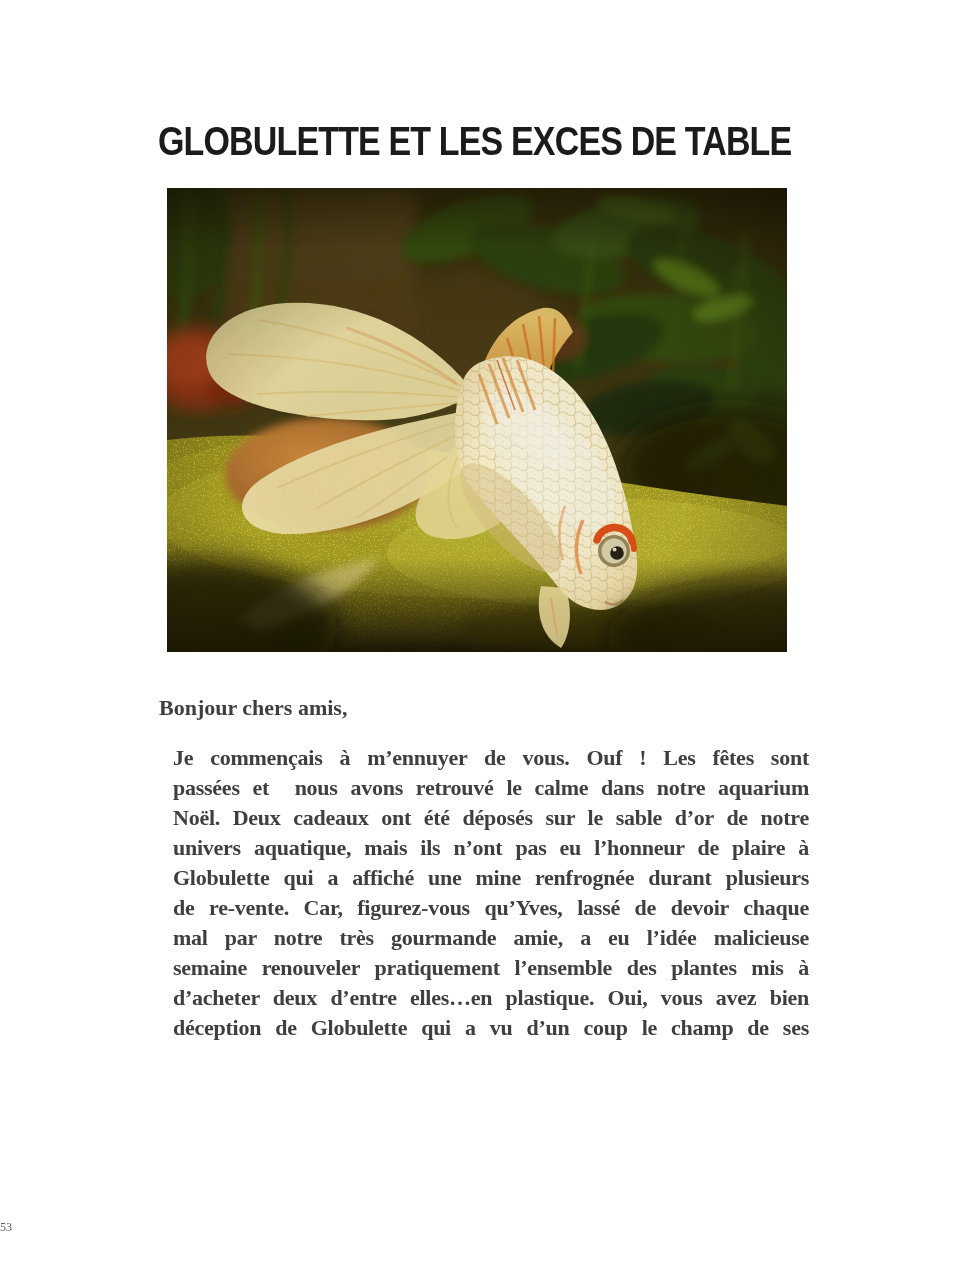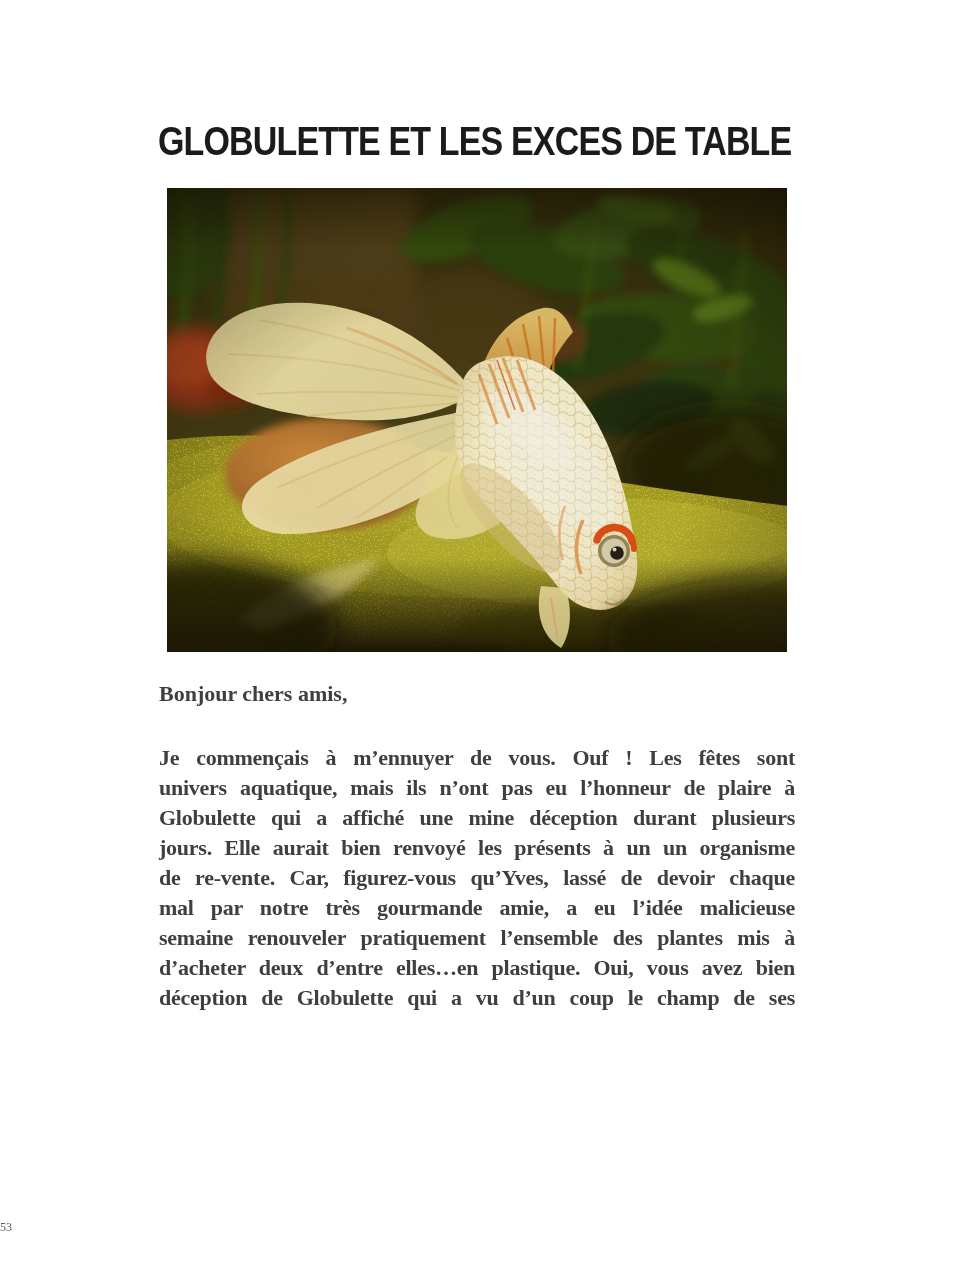--- a/index.html
+++ b/index.html
@@ -17,27 +17,27 @@
     letter-spacing:-1px;white-space:nowrap;
     transform:scaleX(.85);transform-origin:0 50%;
     color:var(--title-ink,#1b1b1b);
   }
   .photo{
     position:absolute;left:167px;top:188px;margin:0;
     width:620px;height:464px;overflow:hidden;
   }
   .photo svg{display:block;width:620px;height:464px;}
   .greeting{
-    position:absolute;left:159px;top:679px;margin:0;
+    position:absolute;left:159px;top:693px;margin:0;
     width:636px;
     font-size:22px;font-weight:700;line-height:30px;
     color:var(--ink,#3f3f3f);
   }
   .paragraph{
-    position:absolute;left:159px;top:743px;margin:0;
+    position:absolute;left:173px;top:743px;margin:0;
     width:636px;
     font-size:22px;font-weight:700;line-height:30px;
     letter-spacing:-0.25px;
     color:var(--ink,#3f3f3f);
   }
   .paragraph .line{
     text-align:justify;
     text-align-last:justify;
     height:30px;overflow:visible;white-space:normal;
   }
@@ -250,23 +250,24 @@
       <rect x="0" y="0" width="620" height="60" fill="url(#topShade)"></rect>
       <rect x="0" y="0" width="620" height="464" fill="url(#vig)"></rect>
       <rect x="0" y="0" width="620" height="464" fill="#7a6b16" opacity="0.08"></rect>
     </svg>
   </figure>
 
   <p class="greeting">Bonjour chers amis,</p>
 
   <div class="paragraph">
       <div class="line">Je commençais à m’ennuyer de vous. Ouf&nbsp;! Les fêtes sont</div>
+      <div class="line">passées et&nbsp; nous avons retrouvé le calme dans notre aquarium</div>
+      <div class="line">Noël. Deux cadeaux ont été déposés sur le sable d’or de notre</div>
       <div class="line">univers aquatique, mais ils n’ont pas eu l’honneur de plaire à</div>
-      <div class="line">Globulette qui a affiché une mine déception durant plusieurs</div>
-      <div class="line">jours. Elle aurait bien renvoyé les présents à un un organisme</div>
+      <div class="line">Globulette qui a affiché une mine renfrognée durant plusieurs</div>
       <div class="line">de re-vente. Car, figurez-vous qu’Yves, lassé de devoir chaque</div>
       <div class="line">mal par notre très gourmande amie, a eu l’idée malicieuse</div>
       <div class="line">semaine renouveler pratiquement l’ensemble des plantes mis à</div>
       <div class="line">d’acheter deux d’entre elles…en plastique. Oui, vous avez bien</div>
       <div class="line">déception de Globulette qui a vu d’un coup le champ de ses</div>
     </div>
 
   <div class="pagenum">53</div>
 
 </div>

